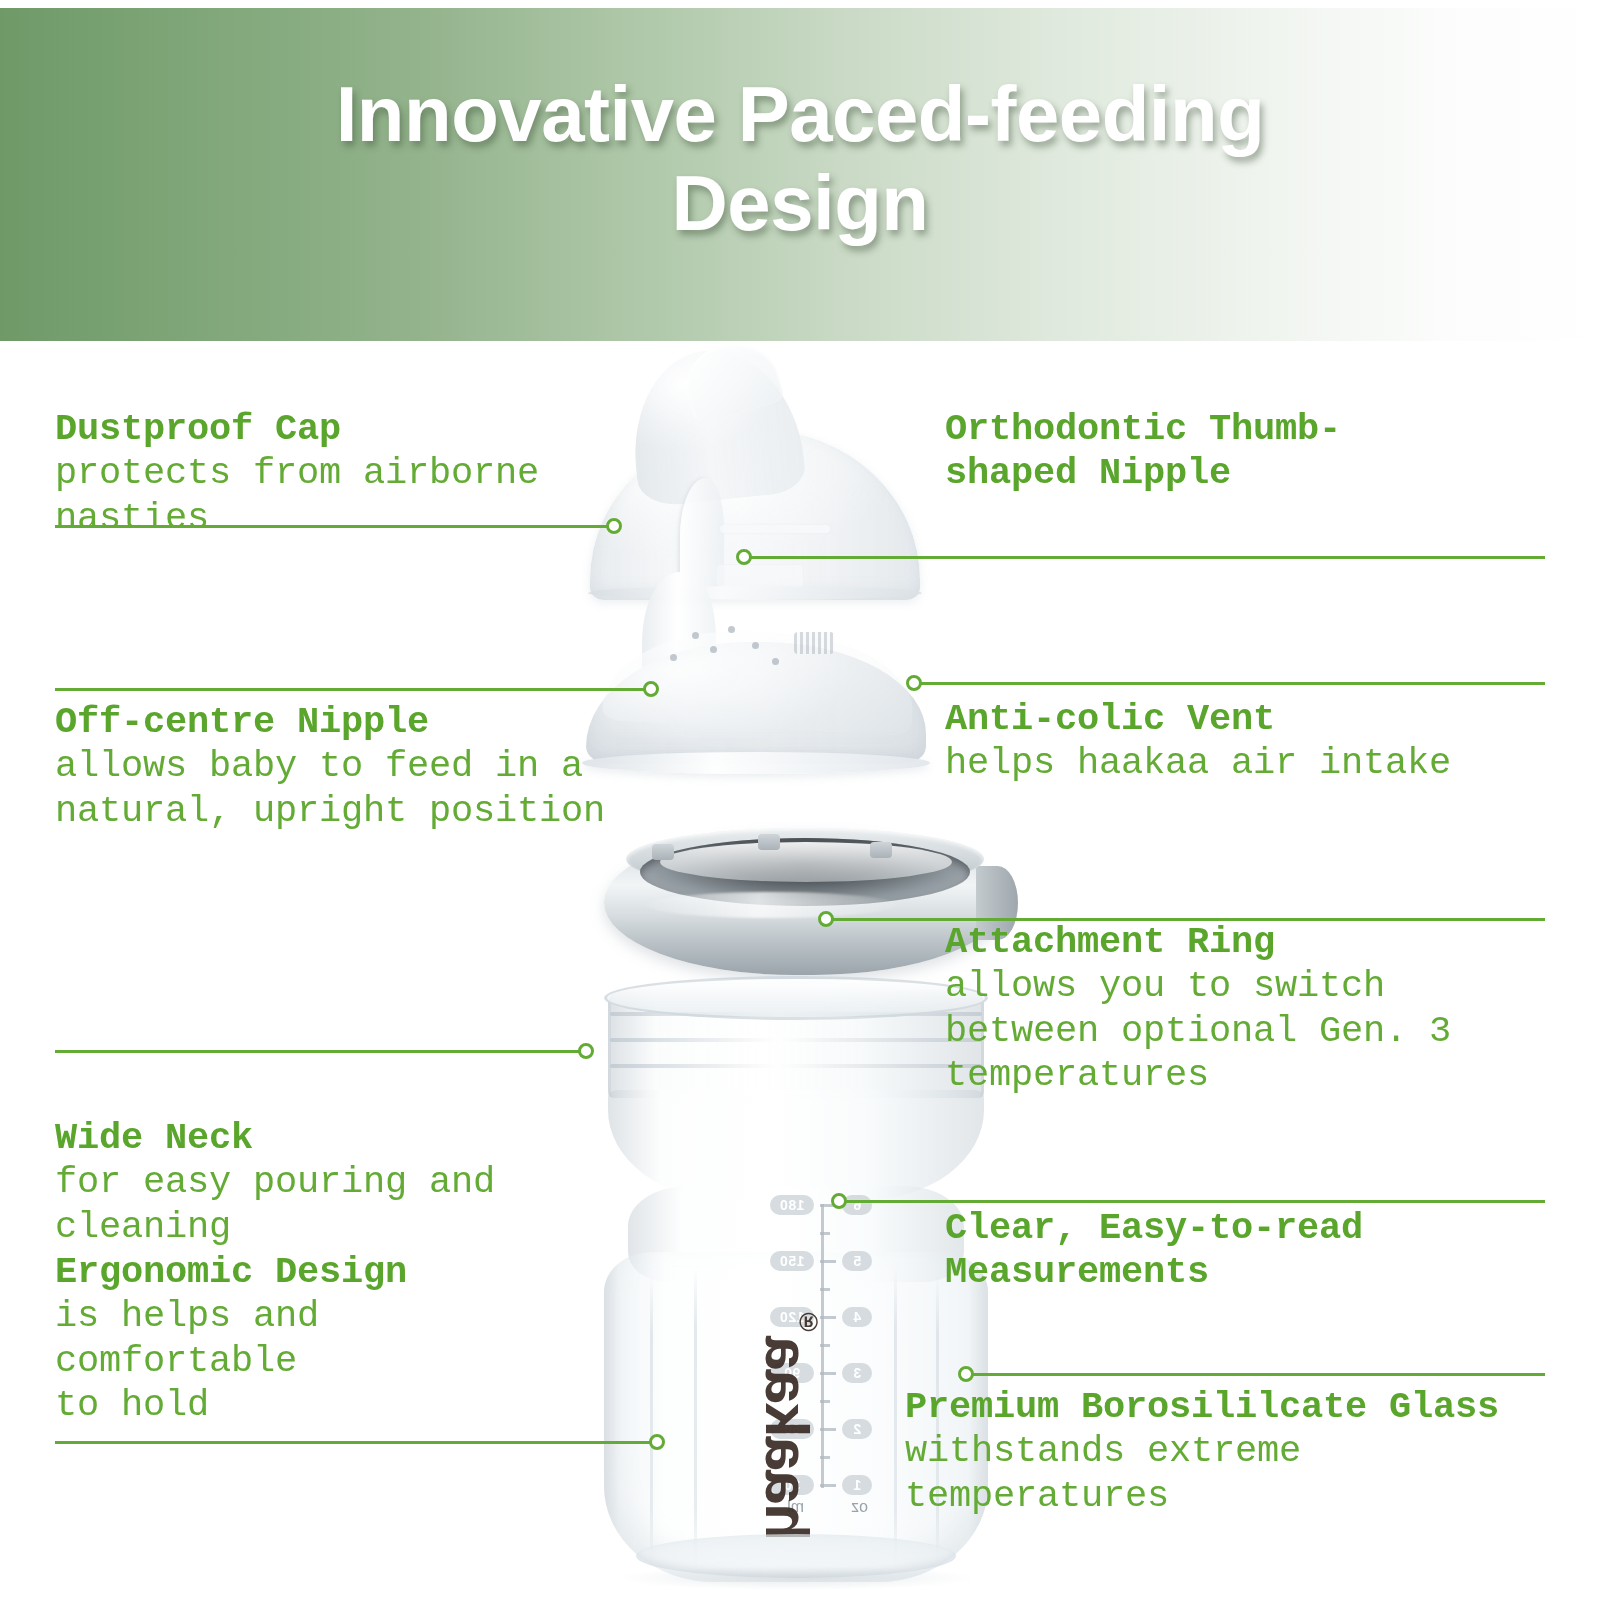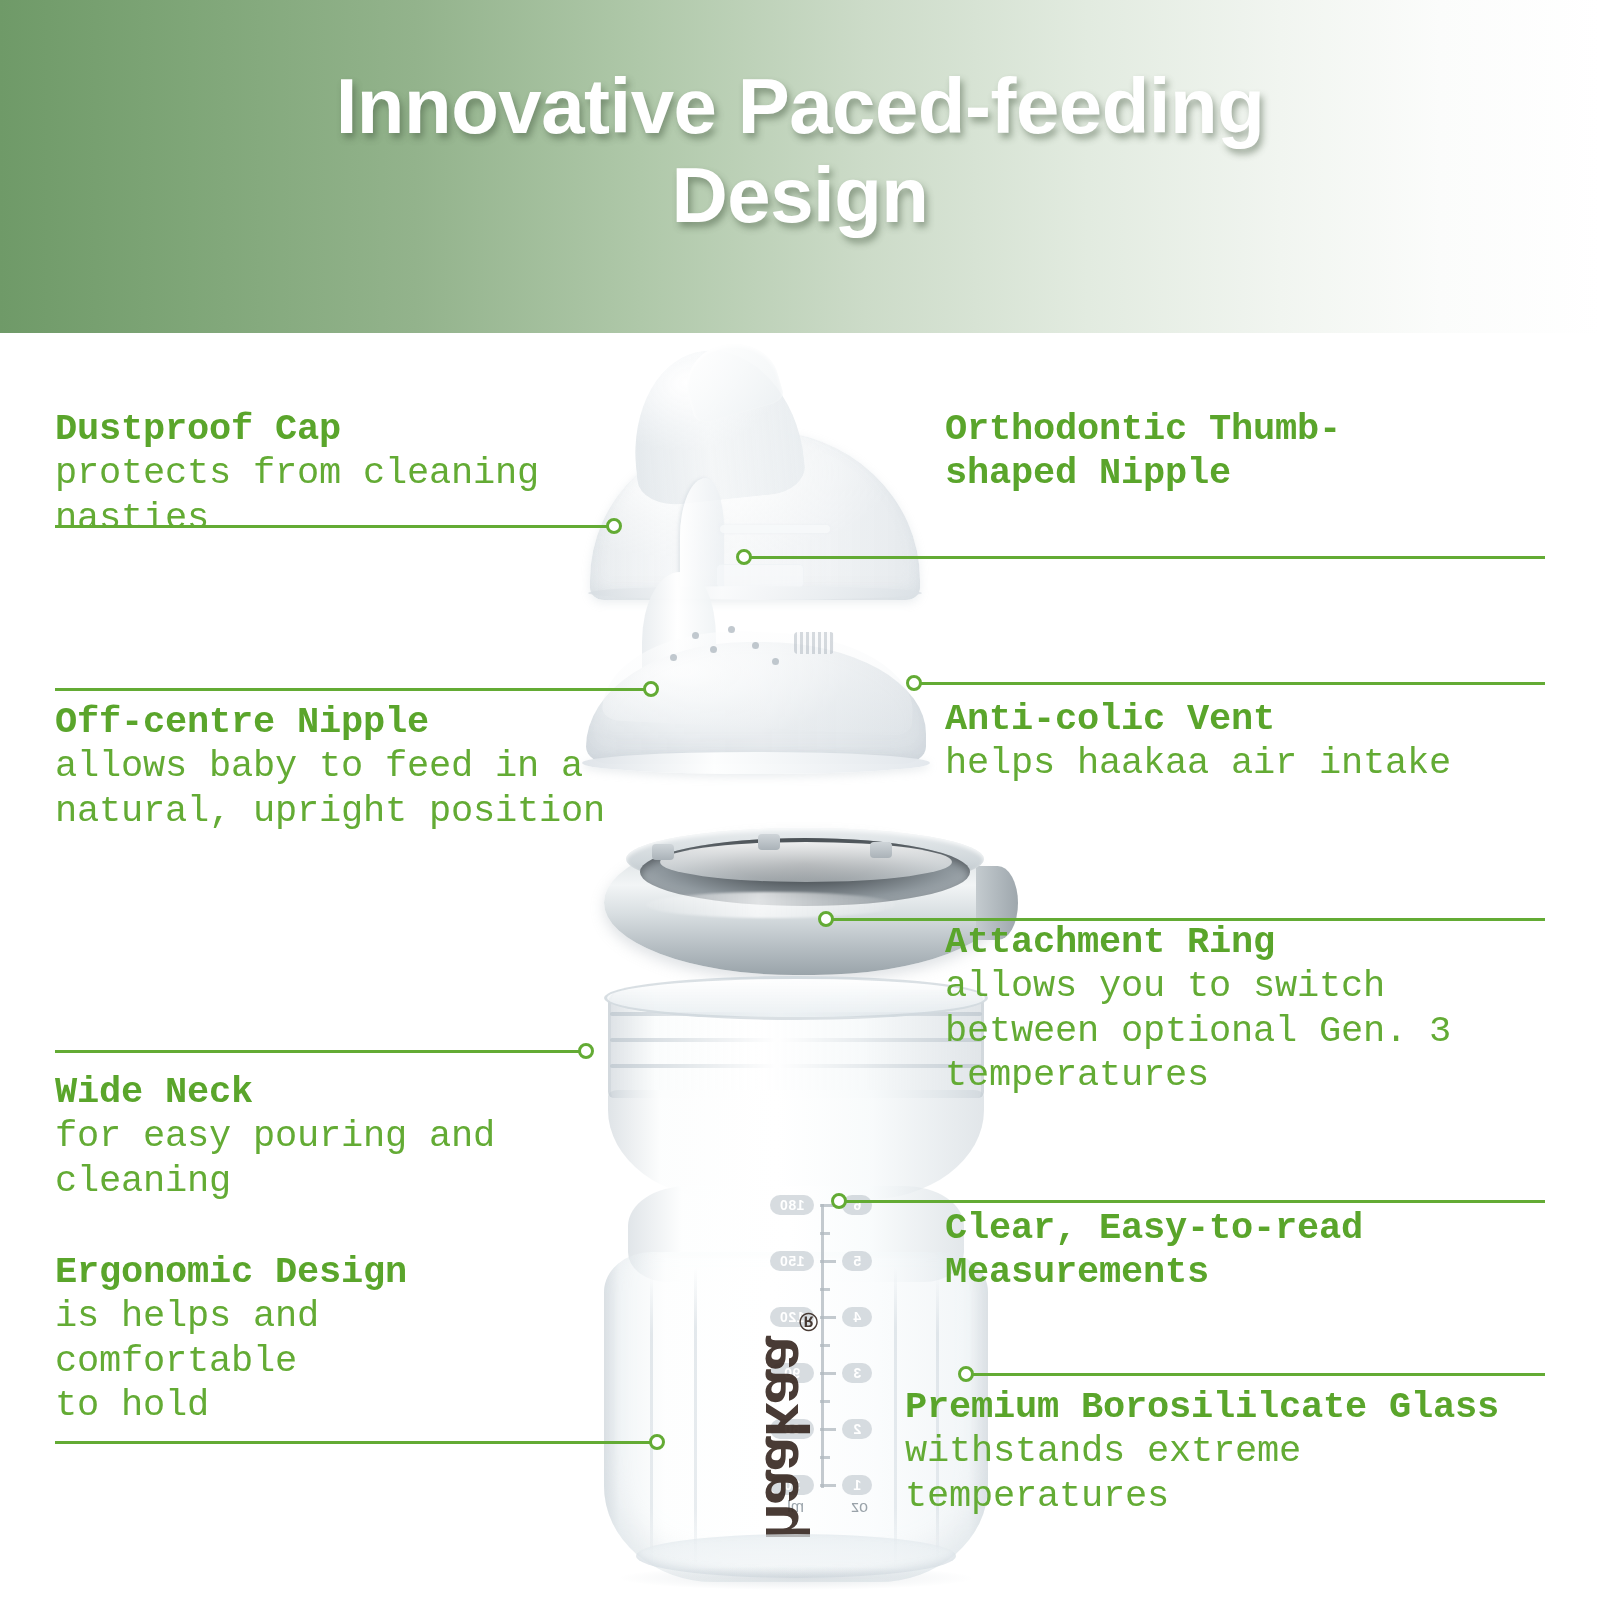--- a/index.html
+++ b/index.html
@@ -6,21 +6,21 @@
   body{
     width:1600px;height:1600px;overflow:hidden;
     background:#ffffff;
     font-family:"Liberation Sans","DejaVu Sans",sans-serif;
     position:relative;
   }
   #stage{position:absolute;inset:0;width:1600px;height:1600px;}
 
   
   .header{
-    position:absolute;left:0;top:0;width:1600px;height:333px;
+    position:absolute;left:0;top:8px;width:1600px;height:333px;
     background:linear-gradient(to right,
         #6f9a68 0%, #7fa678 12%, #93b38c 26%, #afc8a9 40%,
         #ccdbc8 54%, #e2ebe0 68%, #f1f5f0 80%, #fbfcfb 90%, #ffffff 100%);
     overflow:hidden;
   }
   .header-title{
     position:absolute;left:0;top:62px;width:1600px;
     text-align:center;
     color:#ffffff;
     font-size:78px;
@@ -392,36 +392,36 @@
 
       <div class="brand"><span>haakaa</span><span class="reg">®</span></div>
 
       <div class="bot-base"></div>
       <div class="bot-shadow"></div>
     </div>
   </div>
 
   <div class="callout left" style="left:55px;top:407px;width:600px">
     <div class="ttl">Dustproof Cap</div>
-    <div class="sub">protects from cleaning nasties</div>
+    <div class="sub">protects from airborne nasties</div>
   </div>
   <div class="leader" style="left:55px;top:525px;width:555px"></div>
   <div class="dot" style="left:606px;top:518px"></div>
 
   <div class="leader" style="left:55px;top:688px;width:595px"></div>
   <div class="dot" style="left:643px;top:681px"></div>
   <div class="callout left" style="left:55px;top:700px;width:560px">
     <div class="ttl">Off-centre Nipple</div>
     <div class="sub">allows baby to feed in a</div>
     <div class="sub">natural, upright position</div>
   </div>
 
   <div class="leader" style="left:55px;top:1050px;width:530px"></div>
   <div class="dot" style="left:578px;top:1043px"></div>
-  <div class="callout left" style="left:55px;top:1070px;width:520px">
+  <div class="callout left" style="left:55px;top:1116px;width:520px">
     <div class="ttl">Wide Neck</div>
     <div class="sub">for easy pouring and</div>
     <div class="sub">cleaning</div>
   </div>
 
   <div class="callout left" style="left:55px;top:1250px;width:520px">
     <div class="ttl">Ergonomic Design</div>
     <div class="sub">is helps and comfortable</div>
     <div class="sub">to hold</div>
   </div>

